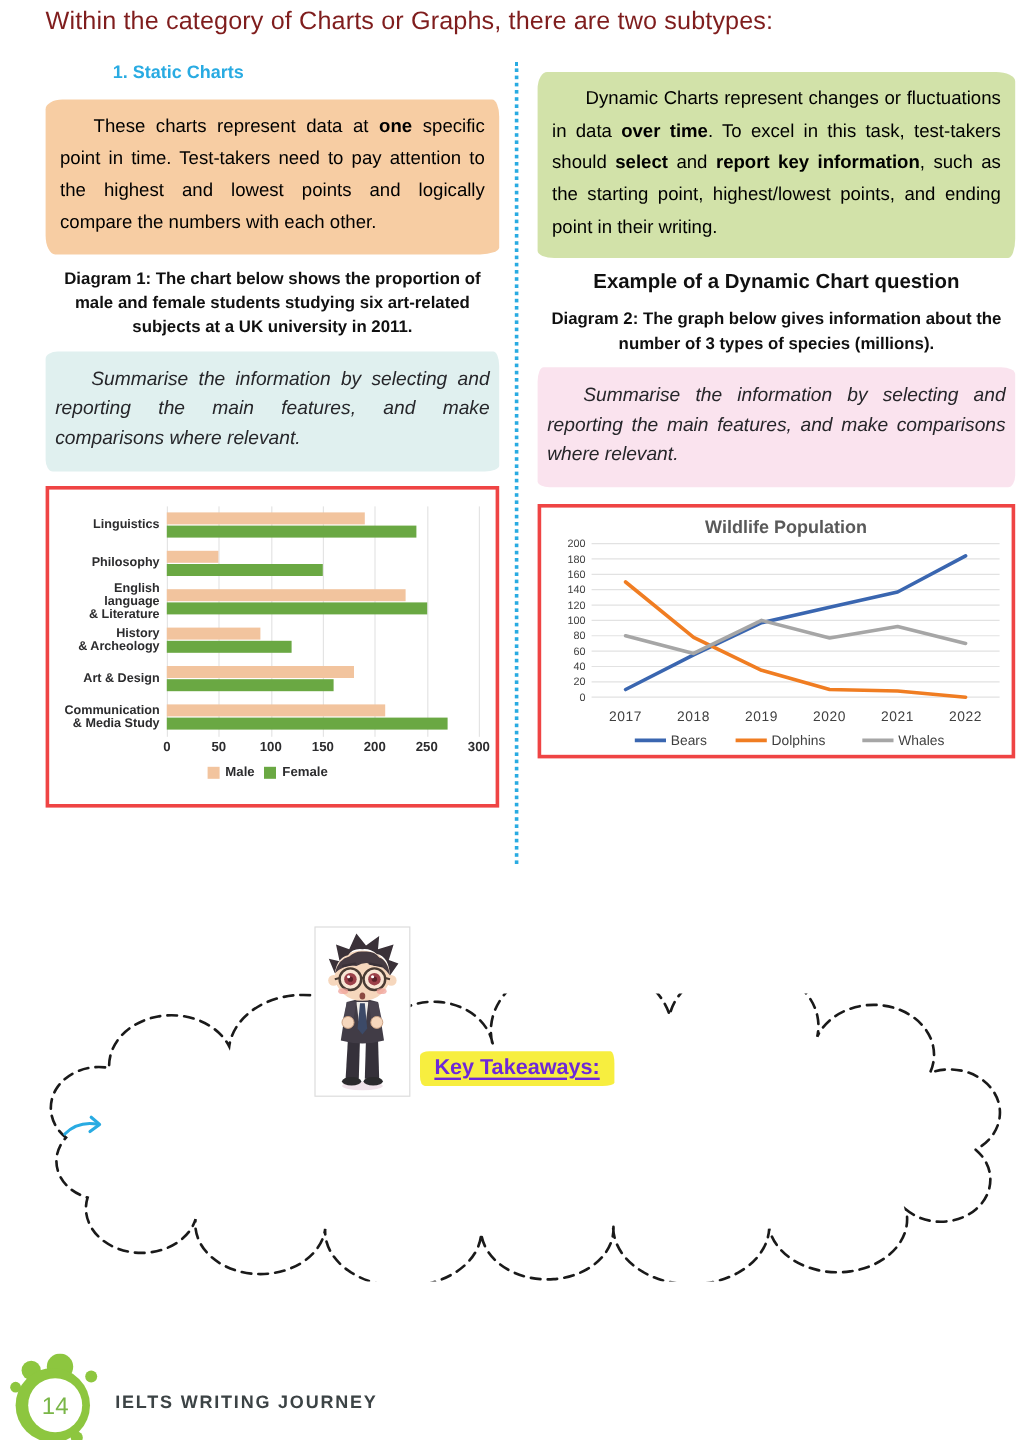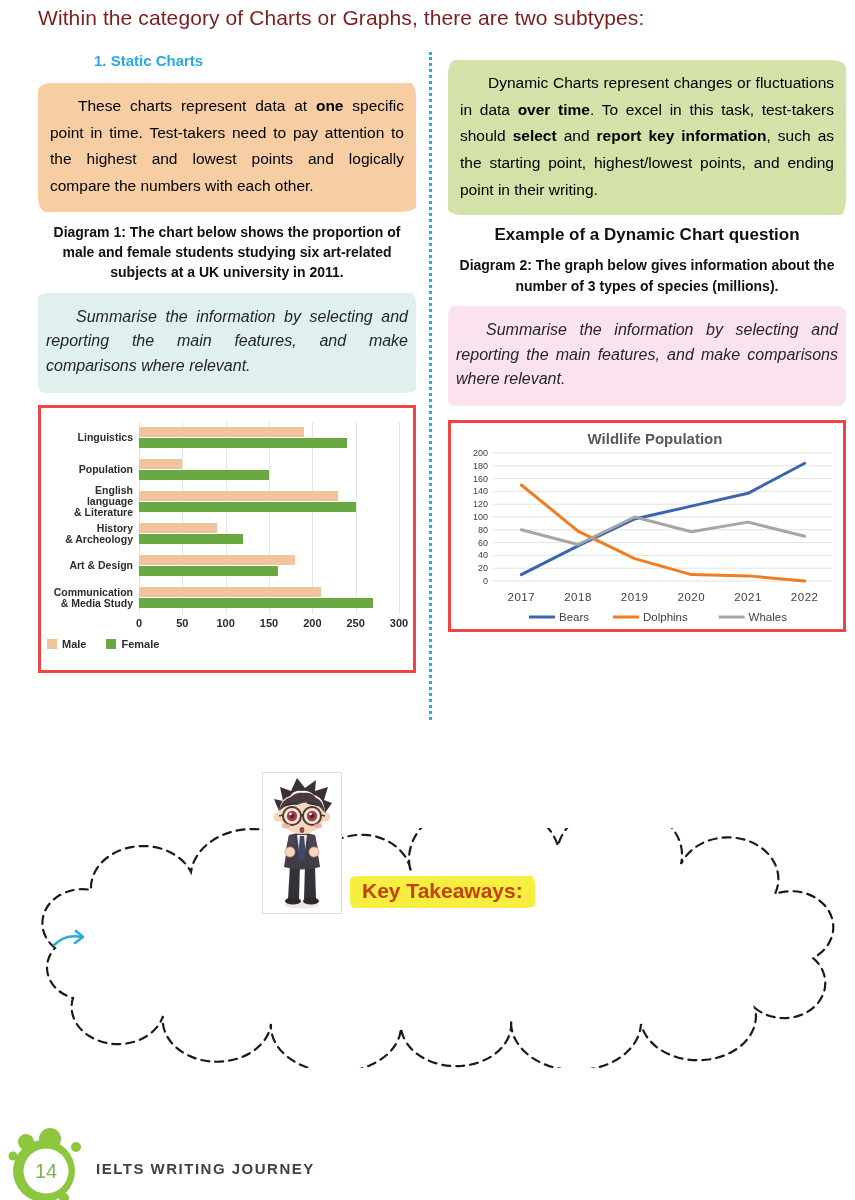--- a/index.html
+++ b/index.html
@@ -48,31 +48,31 @@
     text-align:right; font-size:10.5px; font-weight:bold; line-height:1.05; color:#2c2c2e; padding-right:6px;
     white-space:pre-line; }
   .bar-area { flex:1; position:relative; }
   .gridline { position:absolute; top:0; bottom:0; width:1px; background:#e4e4e4; }
   .bar-row { position:relative; height:32px; display:flex; flex-direction:column; justify-content:center; gap:1px; }
   .bar { height:10px; }
   .bar-xaxis { display:flex; height:20px; }
   .bar-xaxis .spacer { width:92px; flex:0 0 92px; }
   .axis-strip { flex:1; position:relative; }
   .x-tick { position:absolute; top:3px; transform:translateX(-50%); font-size:11px; font-weight:bold; color:#2c2c2e; }
-  .bar-legend { display:flex; gap:20px; margin-top:4px; }
+  .bar-legend { display:flex; justify-content:center; gap:8px; margin-top:4px; }
   .legend-entry { display:flex; align-items:center; gap:5px; font-size:11px; font-weight:bold; color:#2c2c2e; }
   .legend-swatch { width:10px; height:10px; display:inline-block; }
 
   
   .cloud-svg { position:absolute; left:13px; top:828px; }
   .mascot-box { position:absolute; left:262px; top:772px; width:80px; height:142px;
     background:#fff; border:1px solid #ddd; z-index:3; display:flex; align-items:center; justify-content:center; }
   .takeaway-label { position:absolute; left:350px; top:876px; z-index:3;
-    background:var(--hl-yellow,#f7ee3f); padding:3px 12px 5px; font-size:21px; font-weight:bold; color:#c2410c;
-    text-decoration-thickness:2px; text-underline-offset:3px;
+    background:var(--hl-yellow,#f7ee3f); padding:3px 12px 5px; font-size:18px; font-weight:bold; color:#6d28d9;
+    text-decoration:underline; text-decoration-thickness:2px; text-underline-offset:3px;
     border-radius:8px 3px 10px 4px / 4px 10px 3px 8px; }
   .takeaway-arrow { position:absolute; left:52px; top:928px; z-index:3; }
   .takeaway-text { position:absolute; left:142px; top:918px; width:628px; z-index:3;
     font-size:17px; line-height:2.55; color:#1b1b1d; text-align:justify; }
 
   
   .footer-logo { position:absolute; left:4px; top:1128px; }
   .footer-brand { position:absolute; left:96px; top:1160px; font-size:15px; font-weight:600;
     letter-spacing:1.5px; color:#3c4345; }
 </style>
@@ -88,21 +88,21 @@
   <div class="col col-left">
     <h2 class="subtype-title">1. Static Charts</h2>
     <p class="hl-para hl-orange"><span>These charts represent data at </span><b>one</b><span> specific point in time. Test-takers need to pay attention to the highest and lowest points and logically compare the numbers with each other.</span></p>
     <p class="diagram-caption">Diagram 1: The chart below shows the proportion of male and female students studying six art-related subjects at a UK university in 2011.</p>
     <p class="instruction hl-teal">Summarise the information by selecting and reporting the main features, and make comparisons where relevant.</p>
     <div class="figure-box static-fig">
       <div id="barChart">
           <div class="bar-main">
             <div class="bar-labels">
               <div class="bar-label">Linguistics</div>
-              <div class="bar-label">Population</div>
+              <div class="bar-label">Philosophy</div>
               <div class="bar-label">English
 language
 &amp; Literature</div>
               <div class="bar-label">History
 &amp; Archeology</div>
               <div class="bar-label">Art &amp; Design</div>
               <div class="bar-label">Communication
 &amp; Media Study</div>
             </div>
             <div class="bar-area">

